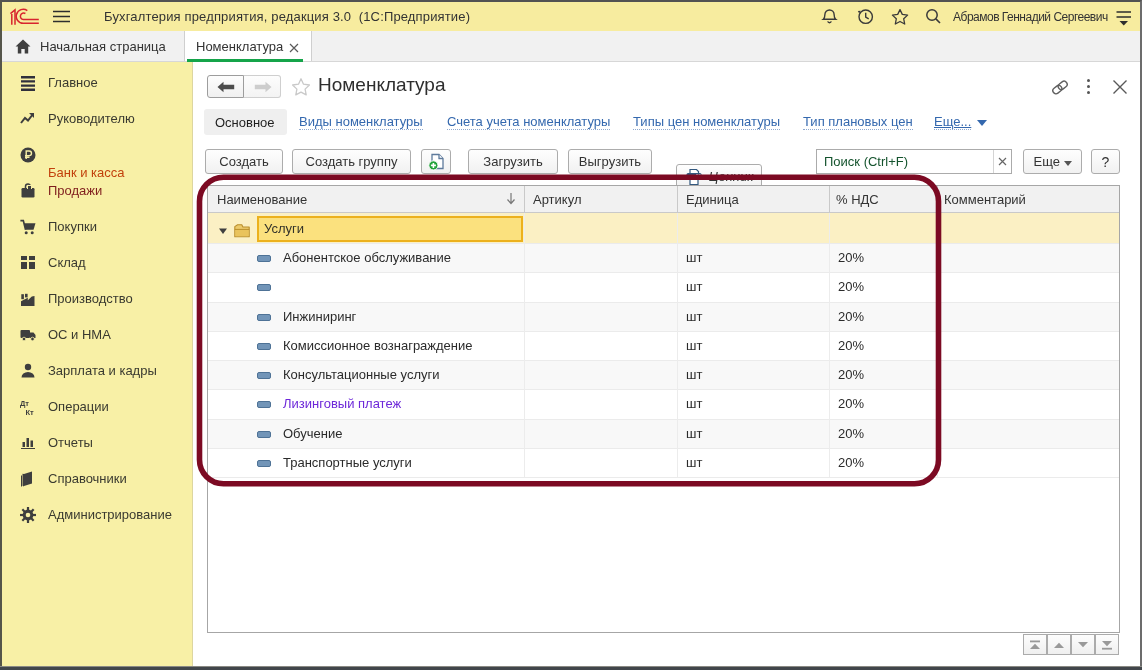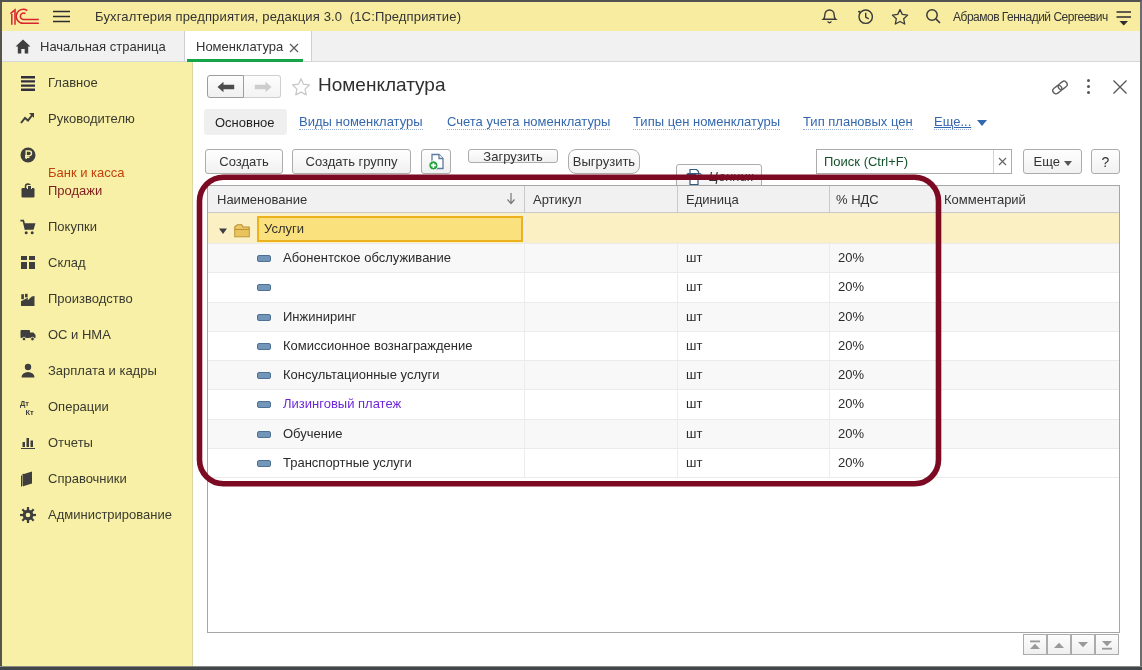--- a/index.html
+++ b/index.html
@@ -25,21 +25,21 @@
     <path d="M1.8,16.8 L1.8,6.1"></path>
     <path d="M17.3,2.6 A7,7 0 1 0 13.3,15.3 L28.8,15.3"></path>
     <path d="M15.4,5.5 A3.3,3.3 0 1 0 13.3,11.6 L28.8,11.6"></path>
   </g>
 </svg>
 <svg class="abs" style="left:53px;top:10px;" width="17" height="13" viewBox="0 0 17 13">
   <g stroke="#2e2e2e" stroke-width="1.6">
       <path d="M0,1.5h17M0,6.5h17M0,11.5h17"></path>
     </g>
 </svg>
-<div class="abs txt" style="left:95px;top:9px;letter-spacing:0.15px;">Бухгалтерия предприятия, редакция 3.0&nbsp;&nbsp;(1С:Предприятие)</div>
+<div class="abs txt" style="left:104px;top:9px;letter-spacing:0.15px;">Бухгалтерия предприятия, редакция 3.0&nbsp;&nbsp;(1С:Предприятие)</div>
 
 <svg class="abs" style="left:821px;top:8px;" width="17" height="17" viewBox="0 0 17 17">
   <path d="M8.5,2 a4.6,4.6 0 0 1 4.6,4.6 c0,3.4 1.6,4.6 1.6,4.6 H2.3 c0,0 1.6-1.2 1.6-4.6 A4.6,4.6 0 0 1 8.5,2 Z" fill="none" stroke="#3a3a3a" stroke-width="1.4"></path>
   <path d="M6.7,13.4 a1.9,1.9 0 0 0 3.6,0" fill="none" stroke="#3a3a3a" stroke-width="1.4"></path>
 </svg>
 <svg class="abs" style="left:857px;top:8px;" width="17" height="17" viewBox="0 0 17 17">
   <circle cx="8.7" cy="8.7" r="6.7" fill="none" stroke="#3a3a3a" stroke-width="1.4"></circle>
   <path d="M8.7,4.7 V9 l3,1.8" fill="none" stroke="#3a3a3a" stroke-width="1.4"></path>
   <path d="M2.2,5.5 l-1.4,-2.6 2.9,-0.1 z" fill="#3a3a3a"></path>
 </svg>
@@ -195,22 +195,22 @@
 <div class="btn" style="left:205px;top:149px;width:78px;height:25px;">Создать</div>
 <div class="btn" style="left:292px;top:149px;width:119px;height:25px;">Создать группу</div>
 <div class="btn" style="left:421px;top:149px;width:30px;height:25px;">
   <svg width="17" height="18" viewBox="0 0 17 18">
     <path d="M4,1.5 h7 l4,4 V15.5 h-11 z" fill="#fff" stroke="#5e7a9c" stroke-width="1.3"></path>
     <path d="M11,1.5 v4 h4" fill="#fff" stroke="#5e7a9c" stroke-width="1.3"></path>
     <circle cx="5.4" cy="12.4" r="4.6" fill="#23a33b" stroke="#fff" stroke-width="1"></circle>
     <path d="M5.4,9.9 v5 M2.9,12.4 h5" stroke="#fff" stroke-width="1.6"></path>
   </svg>
 </div>
-<div class="btn" style="left:468px;top:149px;width:90px;height:14px;">Загрузить</div>
-<div class="btn" style="left:568px;top:149px;width:72px;height:25px;border-radius:8px;">Выгрузить</div>
+<div class="btn" style="left:468px;top:149px;width:90px;height:25px;">Загрузить</div>
+<div class="btn" style="left:568px;top:149px;width:84px;height:25px;">Выгрузить</div>
 <div class="btn" style="left:676px;top:164px;width:86px;height:25px;font-style:italic;">
   <svg width="18" height="18" viewBox="0 0 18 18" style="margin-right:6px;">
     <path d="M5,5 V1.5 h6.5 l2,2 V5" fill="#fff" stroke="#33597f" stroke-width="1.2"></path>
     <rect x="1.5" y="5" width="15" height="7" rx="1.5" fill="#33597f"></rect>
     <rect x="11" y="6.3" width="2" height="1.6" fill="#fff"></rect>
     <rect x="13.6" y="6.3" width="2" height="1.6" fill="#fff"></rect>
     <path d="M5,10 h8 v6.5 h-8 z" fill="#fff" stroke="#33597f" stroke-width="1.2"></path>
   </svg>Ценник</div>
 <div class="abs" style="left:816px;top:149px;width:196px;height:25px;border:1px solid #ababab;background:#fff;box-sizing:border-box;"></div>
 <div class="abs" style="left:824px;top:154px;color:#14532d;font-size:13px;">Поиск (Ctrl+F)</div>

